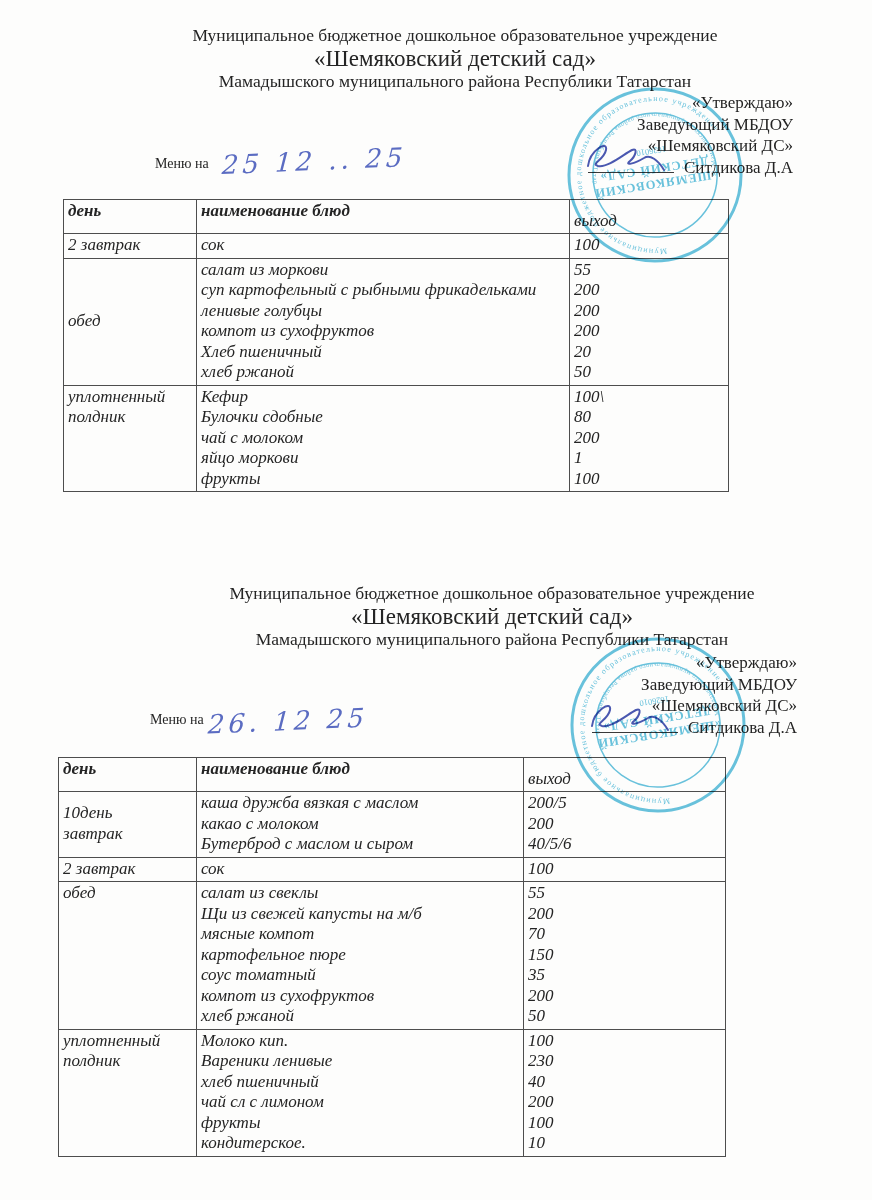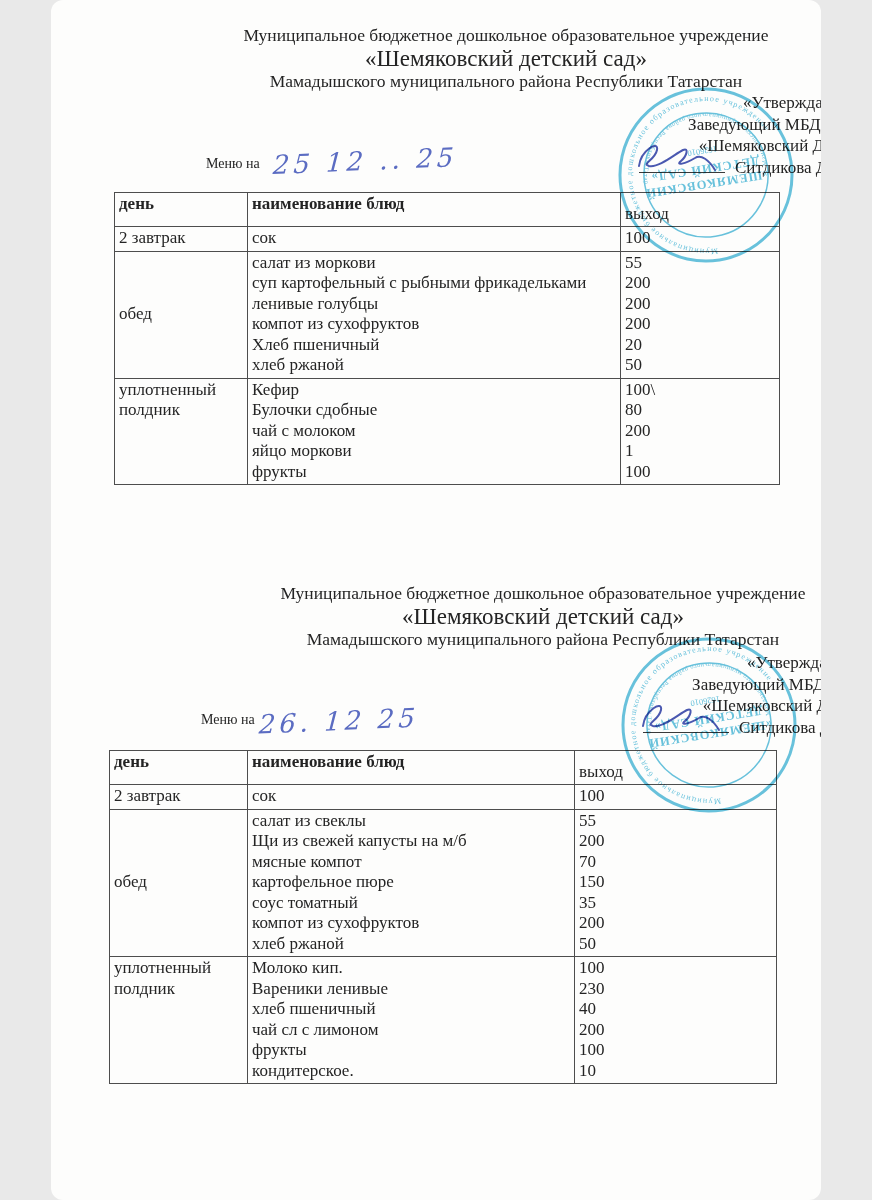--- a/index.html
+++ b/index.html
@@ -1,19 +1,19 @@
 <!DOCTYPE html>
 <html lang="ru"><head>
 <meta charset="utf-8">
 <style>
   html,body{margin:0;padding:0;background:#e9e9e9;}
   .sheet{
-    position:relative;width:770px;height:1200px;margin:0 auto;
+    position:relative;width:872px;height:1200px;margin:0 auto;
     background:#fdfdfc;overflow:hidden;
-    font-family:"Liberation Serif",serif;color:#242424;border-radius:12px;
+    font-family:"Liberation Serif",serif;color:#242424;
   }
   .section{position:absolute;left:0;width:872px;}
   .sec0{top:0;height:558px;}
   .sec1{top:558px;height:642px;}
 
   
   .org{position:absolute;top:24px;text-align:center;font-size:17.5px;line-height:23px;}
   .sec0 .org{left:50px;width:810px;}
   .sec1 .org{left:122px;width:740px;}
   .org .l2{font-size:23px;}
@@ -38,22 +38,22 @@
   .hand-date{
     position:absolute;white-space:nowrap;
     font-family:"DejaVu Serif",serif;font-style:italic;
     color:#5b6cc2;font-size:26px;letter-spacing:4px;
     transform:rotate(-2.5deg) skewX(-6deg);
   }
   .sec0 .hand-date{left:222px;top:146px;}
   .sec1 .hand-date{left:208px;top:148px;}
 
   
-  table.menu{position:absolute;top:192px;border-collapse:collapse;z-index:1;
-    font-size:17px;line-height:20.5px;table-layout:fixed;}
+  table.menu{position:absolute;top:199px;border-collapse:collapse;z-index:1;
+    font-size:17px;line-height:20.5px;table-layout:fixed;font-style:italic;}
   .sec0 table.menu{left:63px;}
   .sec1 table.menu{left:58px;}
   table.menu th,table.menu td{
     border:1.7px solid #4d4d4d;padding:1px 3px 2px 4px;
     vertical-align:top;text-align:left;font-weight:normal;overflow:hidden;
   }
   table.menu th{font-weight:bold;height:30px;}
   table.menu th.th-out{font-weight:normal;vertical-align:bottom;}
   td.day{white-space:pre-line;vertical-align:bottom;padding-bottom:3px;}
   tbody tr:nth-child(1) td.day{vertical-align:middle;}
@@ -227,20 +227,34 @@
         </colgroup>
       <thead>
           <tr>
             <th>день</th>
             <th>наименование блюд</th>
             <th class="th-out">выход</th>
           </tr>
         </thead>
       <tbody>
           <tr>
+            <td class="day">10день
+завтрак</td>
+            <td class="dishes">
+              <div>каша дружба вязкая с маслом</div>
+              <div>какао с молоком</div>
+              <div>Бутерброд с маслом и сыром</div>
+            </td>
+            <td class="out">
+              <div>200/5</div>
+              <div>200</div>
+              <div>40/5/6</div>
+            </td>
+          </tr>
+          <tr>
             <td class="day">2 завтрак</td>
             <td class="dishes">
               <div>сок</div>
             </td>
             <td class="out">
               <div>100</div>
             </td>
           </tr>
           <tr>
             <td class="day">обед</td>

